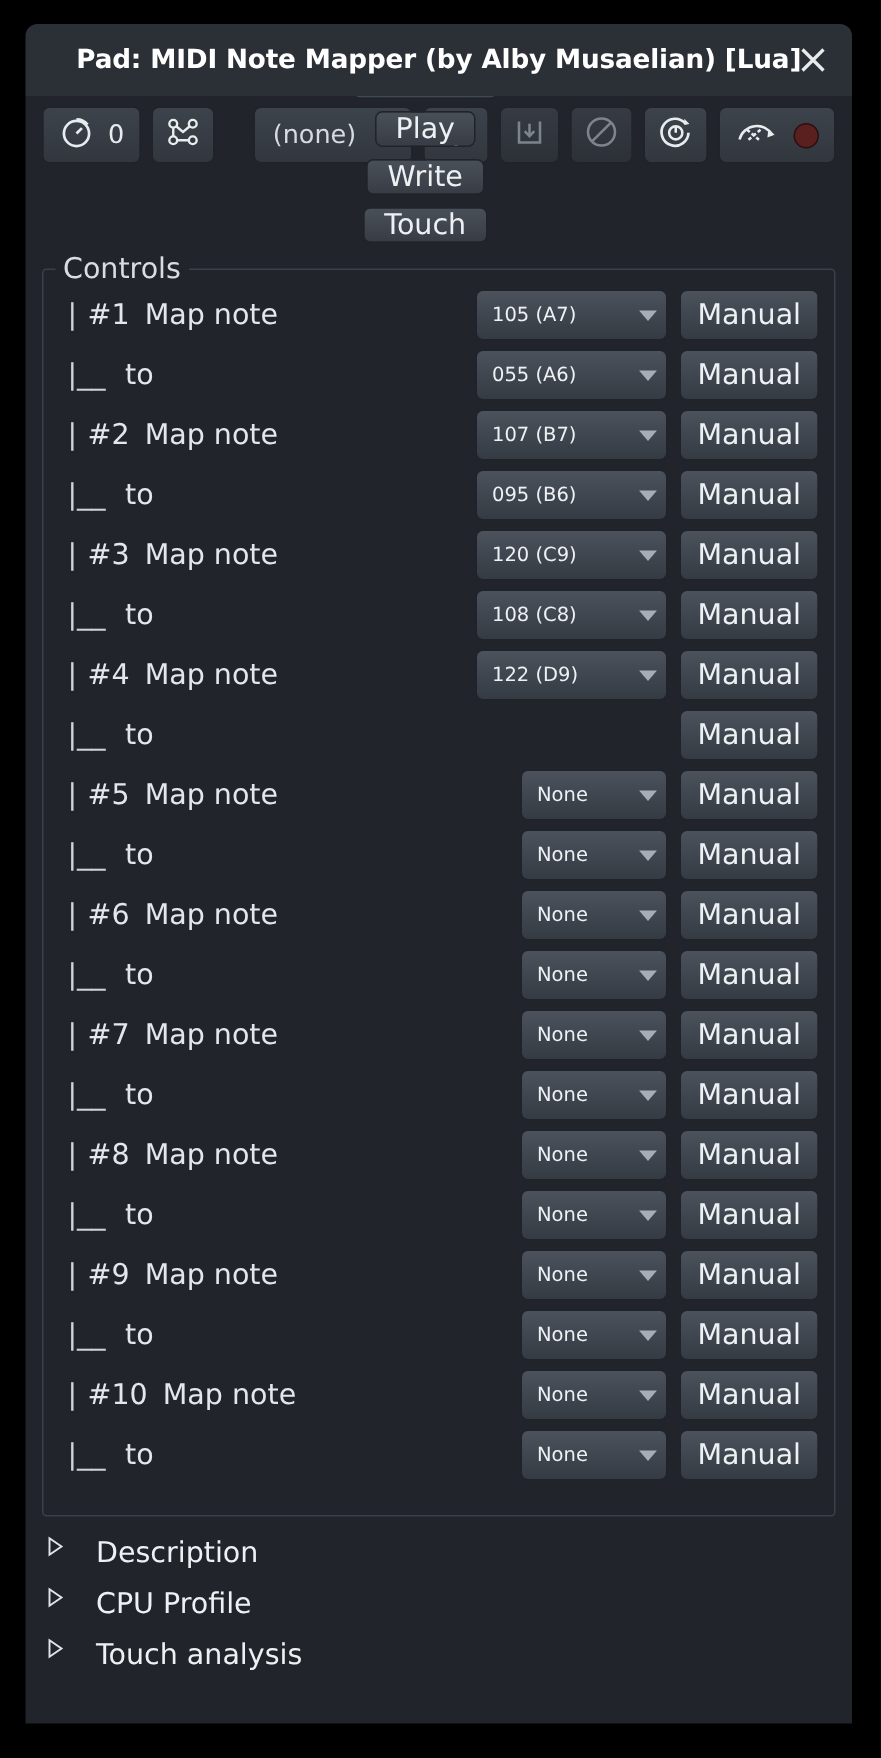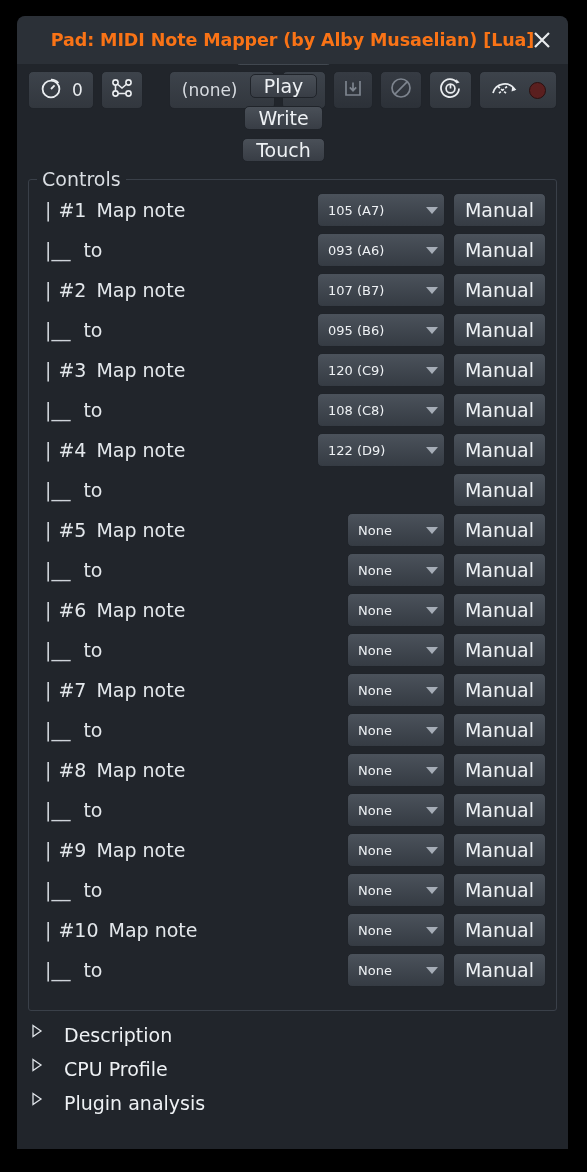--- a/index.html
+++ b/index.html
@@ -23,21 +23,21 @@
   .titlebar {
     height: 48px;
     background: #2b3037;
     border-radius: 8px 8px 0 0;
     display: flex;
     align-items: center;
     justify-content: center;
     position: relative;
   }
   .title-text {
-    color: #f97316;
+    color: #ffffff;
     font-size: 17.5px;
     font-weight: bold;
     letter-spacing: -0.1px;
     white-space: nowrap;
   }
   .close-btn {
     position: absolute;
     right: 12px; top: 50%;
     transform: translateY(-50%);
     width: 28px; height: 28px;
@@ -333,21 +333,21 @@
               <span class="caret-sm"></span>
             </div>
             <div class="manual-btn">Manual</div>
           </div>
           <div class="ctl-row">
             <div class="ctl-label">
               <span class="bar sub">|__</span>
               <span>to</span>
             </div>
             <div class="combo wide">
-              <span>093 (A6)</span>
+              <span>055 (A6)</span>
               <span class="caret-sm"></span>
             </div>
             <div class="manual-btn">Manual</div>
           </div>
           <div class="ctl-row">
             <div class="ctl-label">
               <span class="bar">|</span>
               <span class="idx">#2</span>
               <span>Map note</span>
             </div>
@@ -568,17 +568,17 @@
           </svg>
       </span>
       <span>CPU Profile</span>
     </div>
     <div class="exp-row">
       <span class="tri">
         <svg width="12" height="14" viewBox="0 0 12 14">
             <path d="M2 1.5 L10 7 L2 12.5 Z" fill="none" stroke="#dfe3e8" stroke-width="1.3"></path>
           </svg>
       </span>
-      <span>Plugin analysis</span>
+      <span>Touch analysis</span>
     </div>
   </div>
 
 </div>
 
 </body></html>

